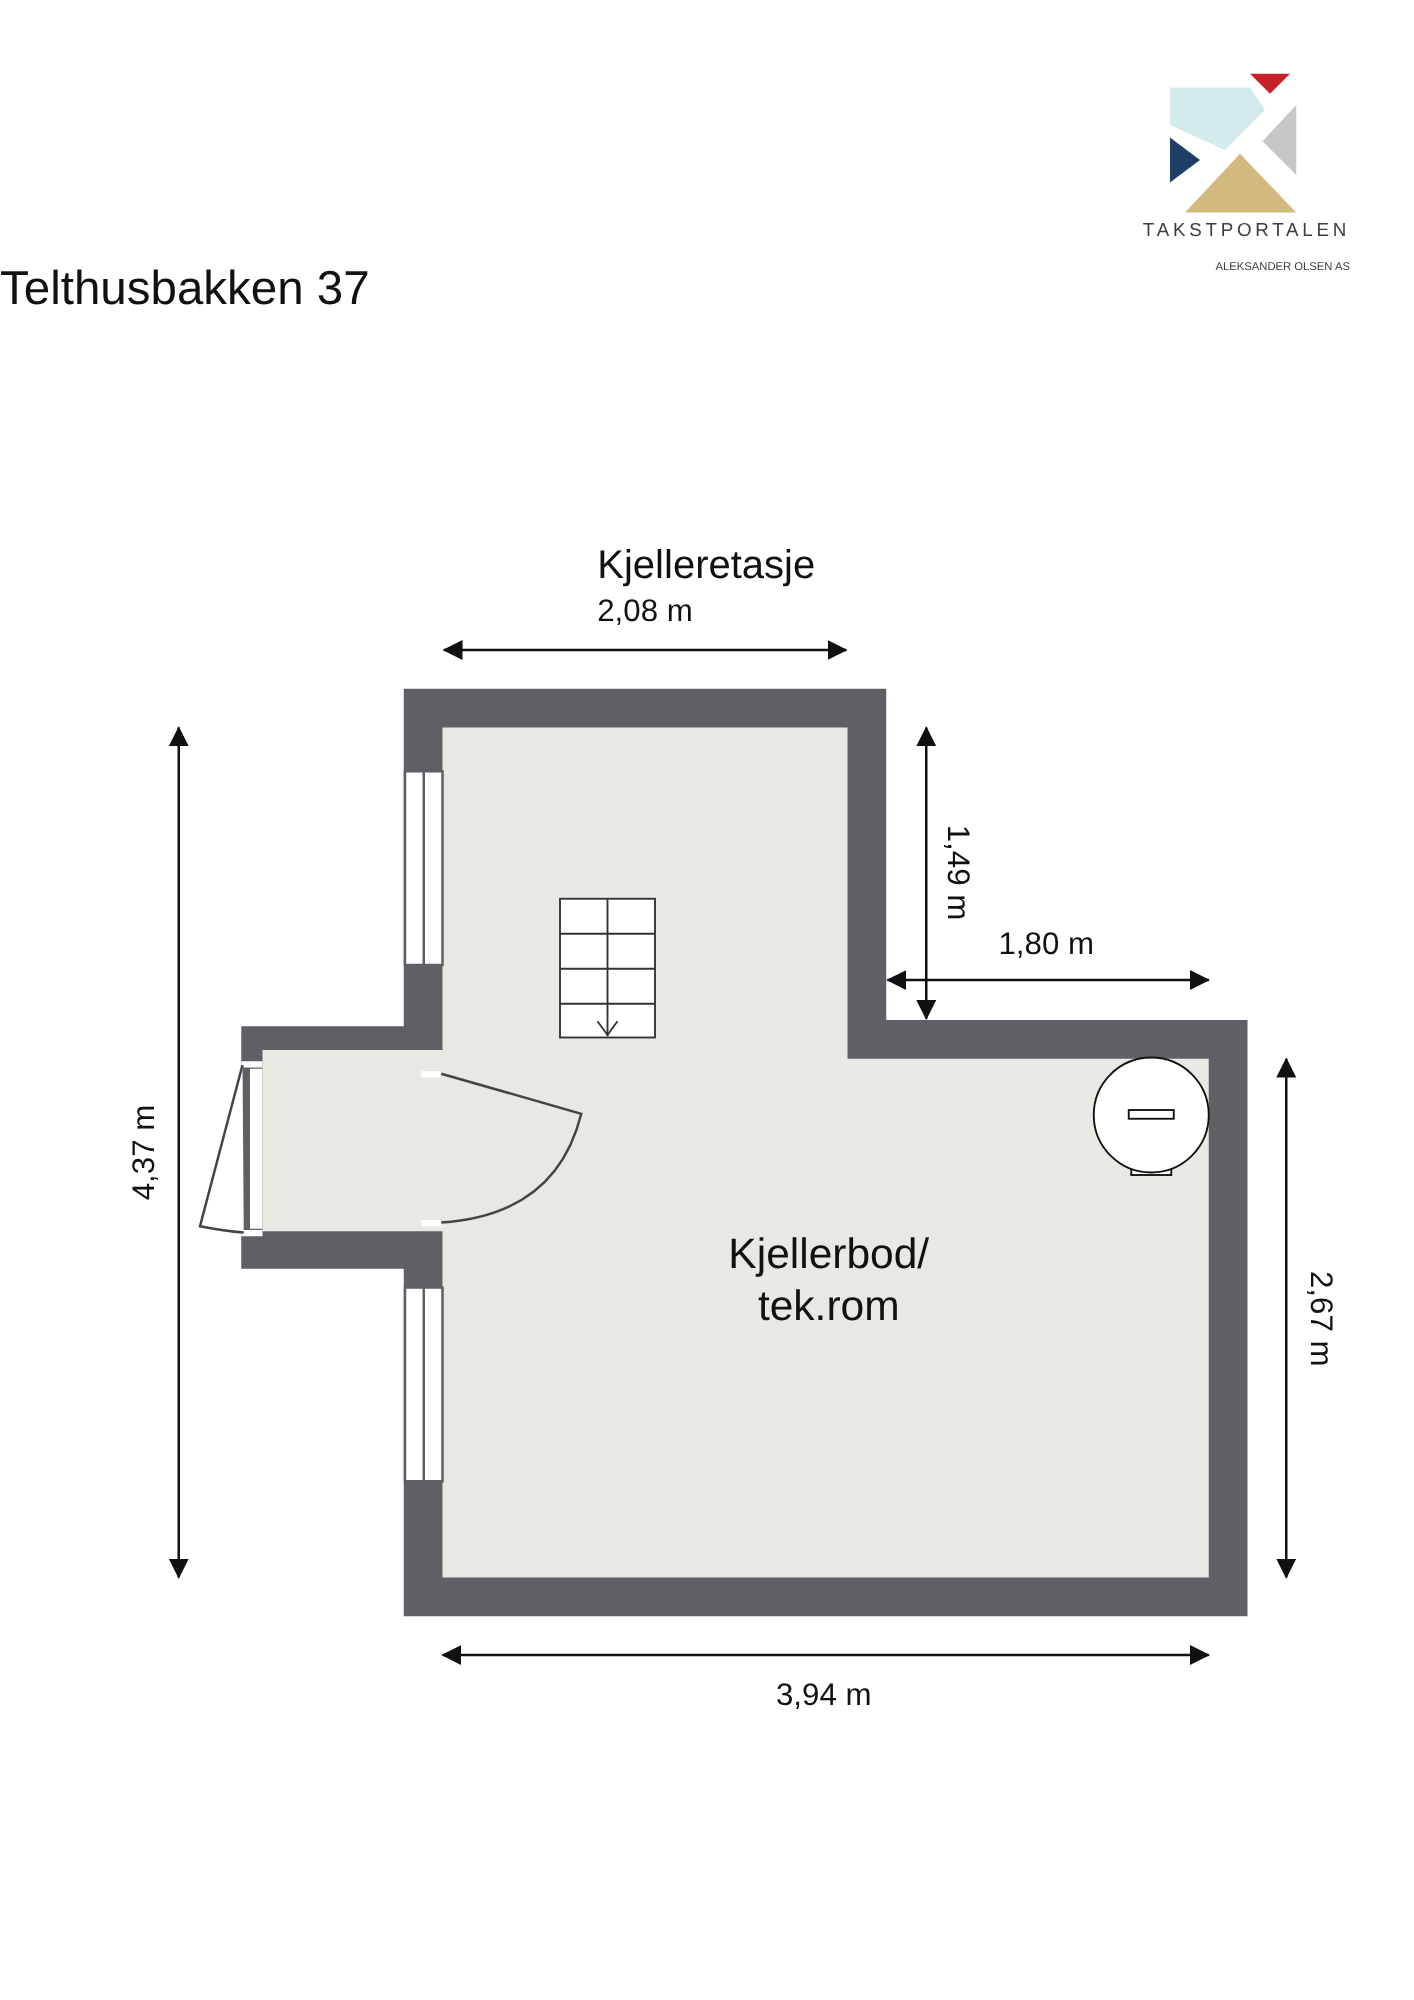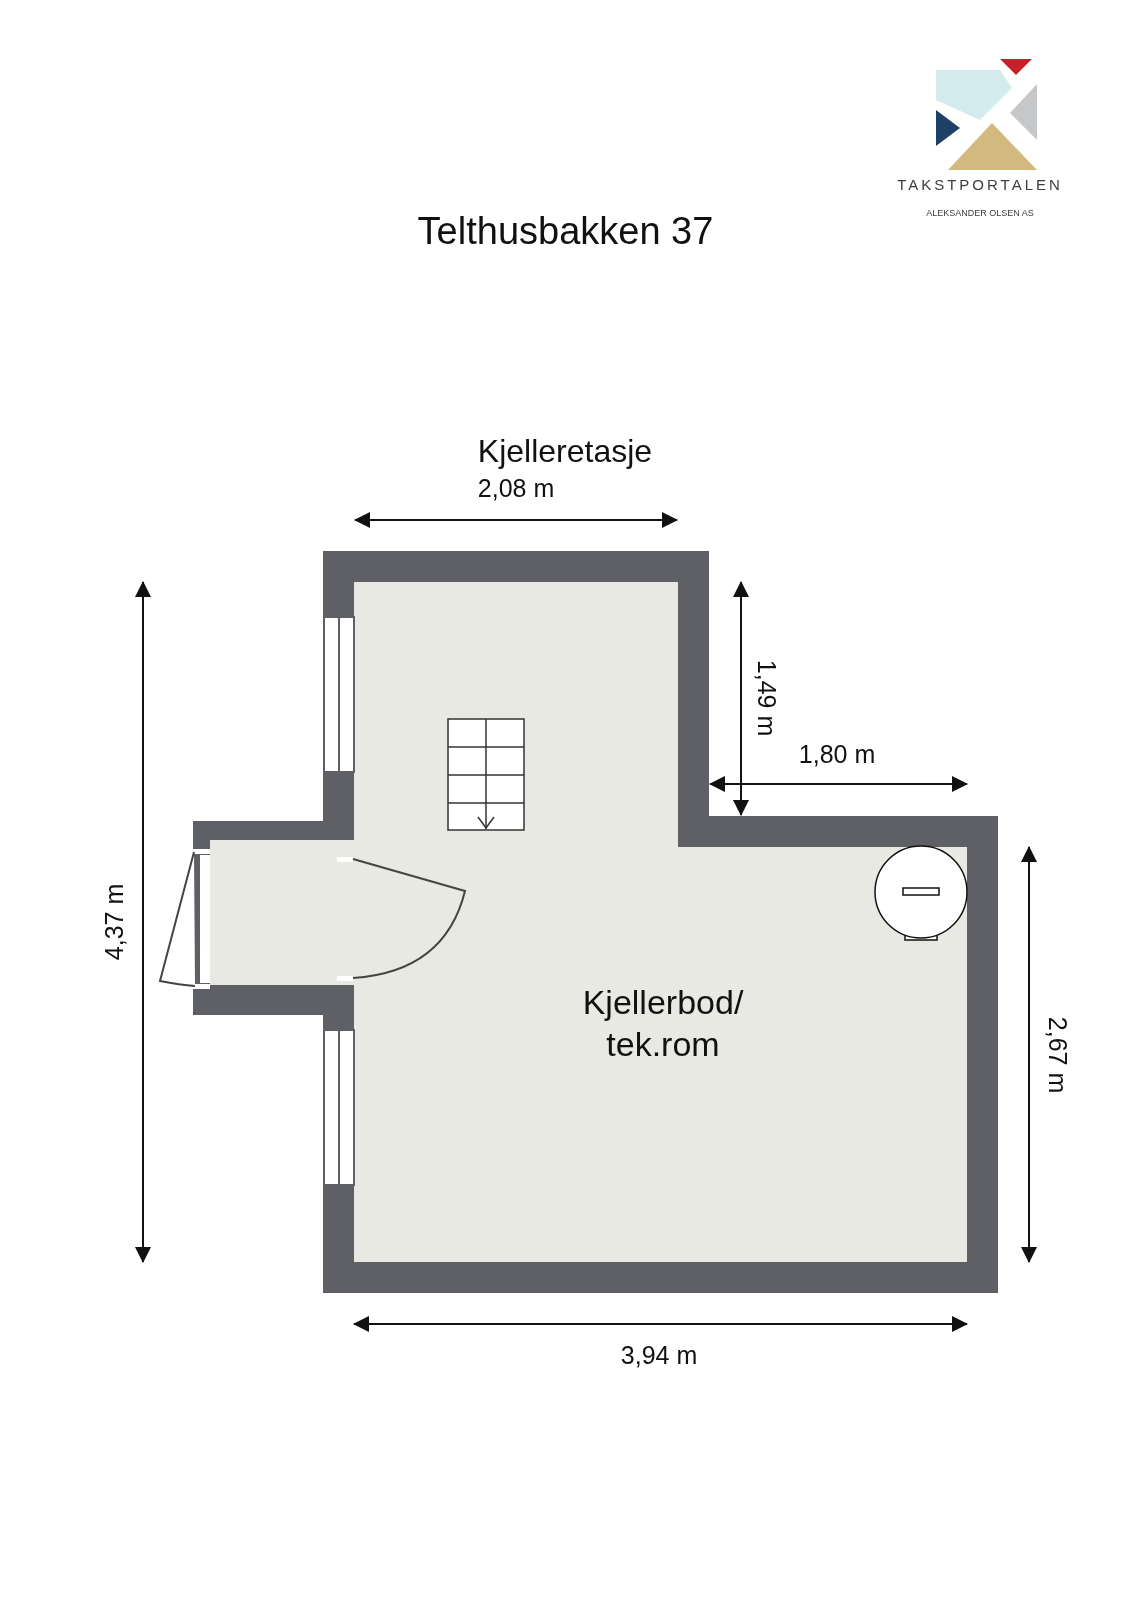--- a/index.html
+++ b/index.html
@@ -1,20 +1,20 @@
 <!DOCTYPE html>
 <html><head>
 <meta charset="utf-8">
 <style>
   html,body{margin:0;padding:0;background:#fff;}
   body{width:1131px;height:1600px;position:relative;overflow:hidden;font-family:"Liberation Sans",sans-serif;}
   .abs{position:absolute;}
-  #title{left:0;width:1131px;top:210px;text-align:center;font-size:38px;color:#111;}
+  #title{left:0;width:1131px;top:210px;text-align:left;font-size:38px;color:#111;}
   #plan{left:0;top:0;}
-  .brand{left:880px;top:176px;width:200px;text-align:center;}
+  .brand{left:880px;top:176px;width:200px;text-align:right;}
   .brand1{font-size:15px;letter-spacing:3px;color:#3d3d3d;}
   .brand2{font-size:9px;color:#3d3d3d;margin-top:15px;}
 </style>
 </head>
 <body>
 
 <svg id="plan" class="abs" width="1131" height="1600" viewBox="0 0 1131 1600">
   <defs>
     <marker id="ah" markerWidth="10" markerHeight="10" refX="9" refY="5" orient="auto-start-reverse" markerUnits="userSpaceOnUse">
       <path d="M0,0 L10,5 L0,10 z" fill="#111"></path>

